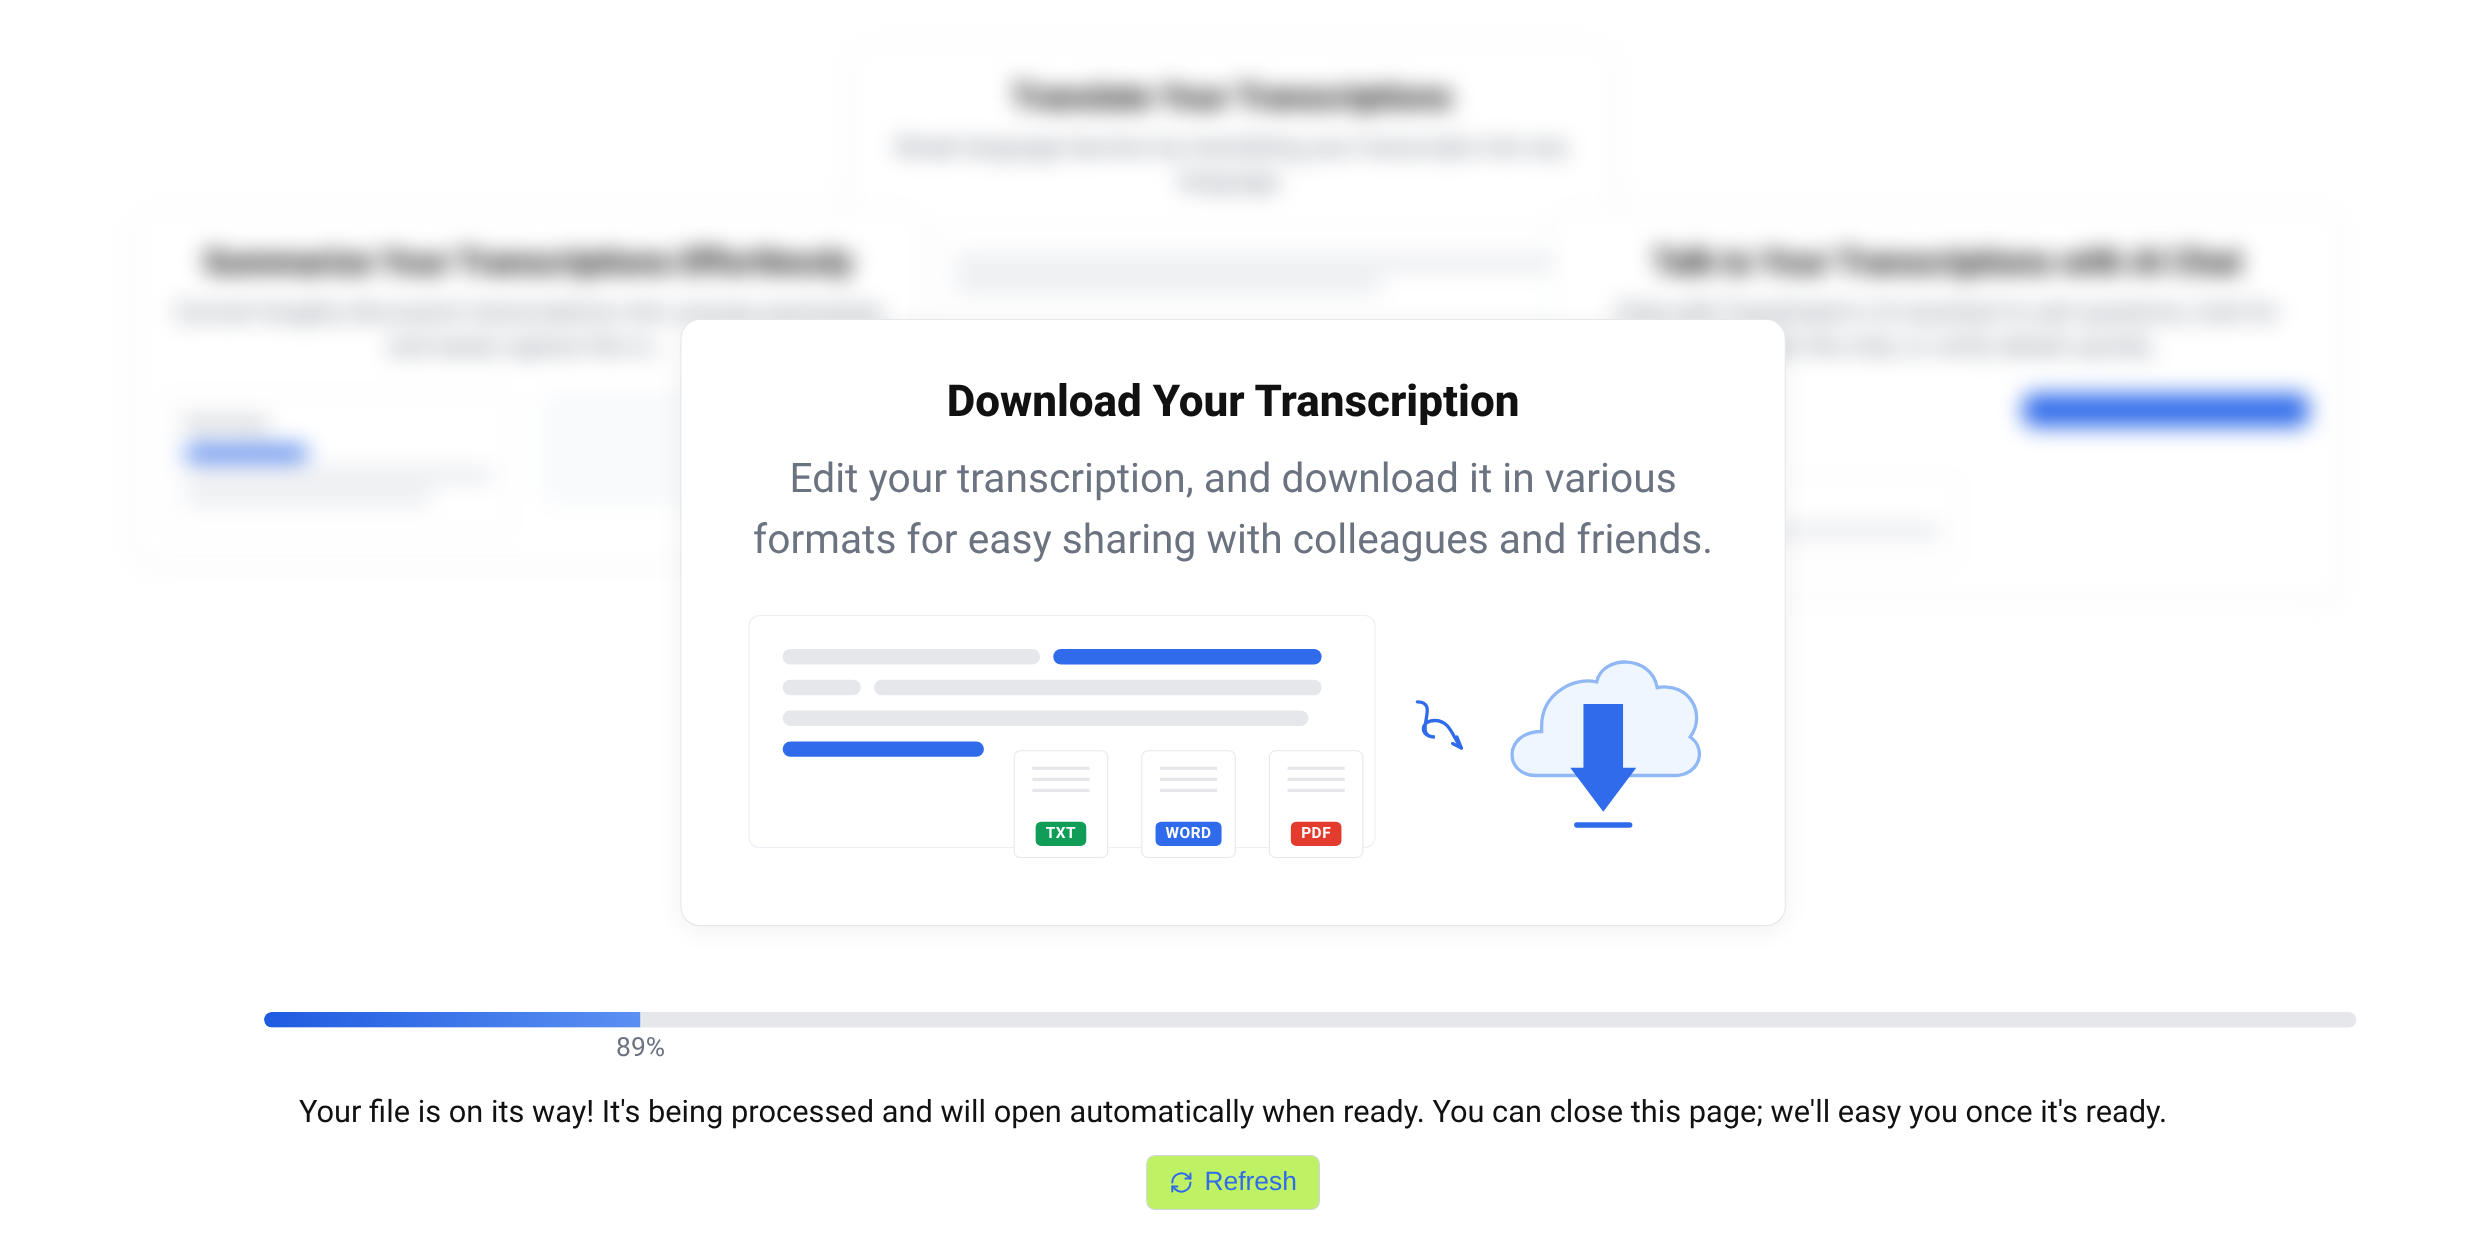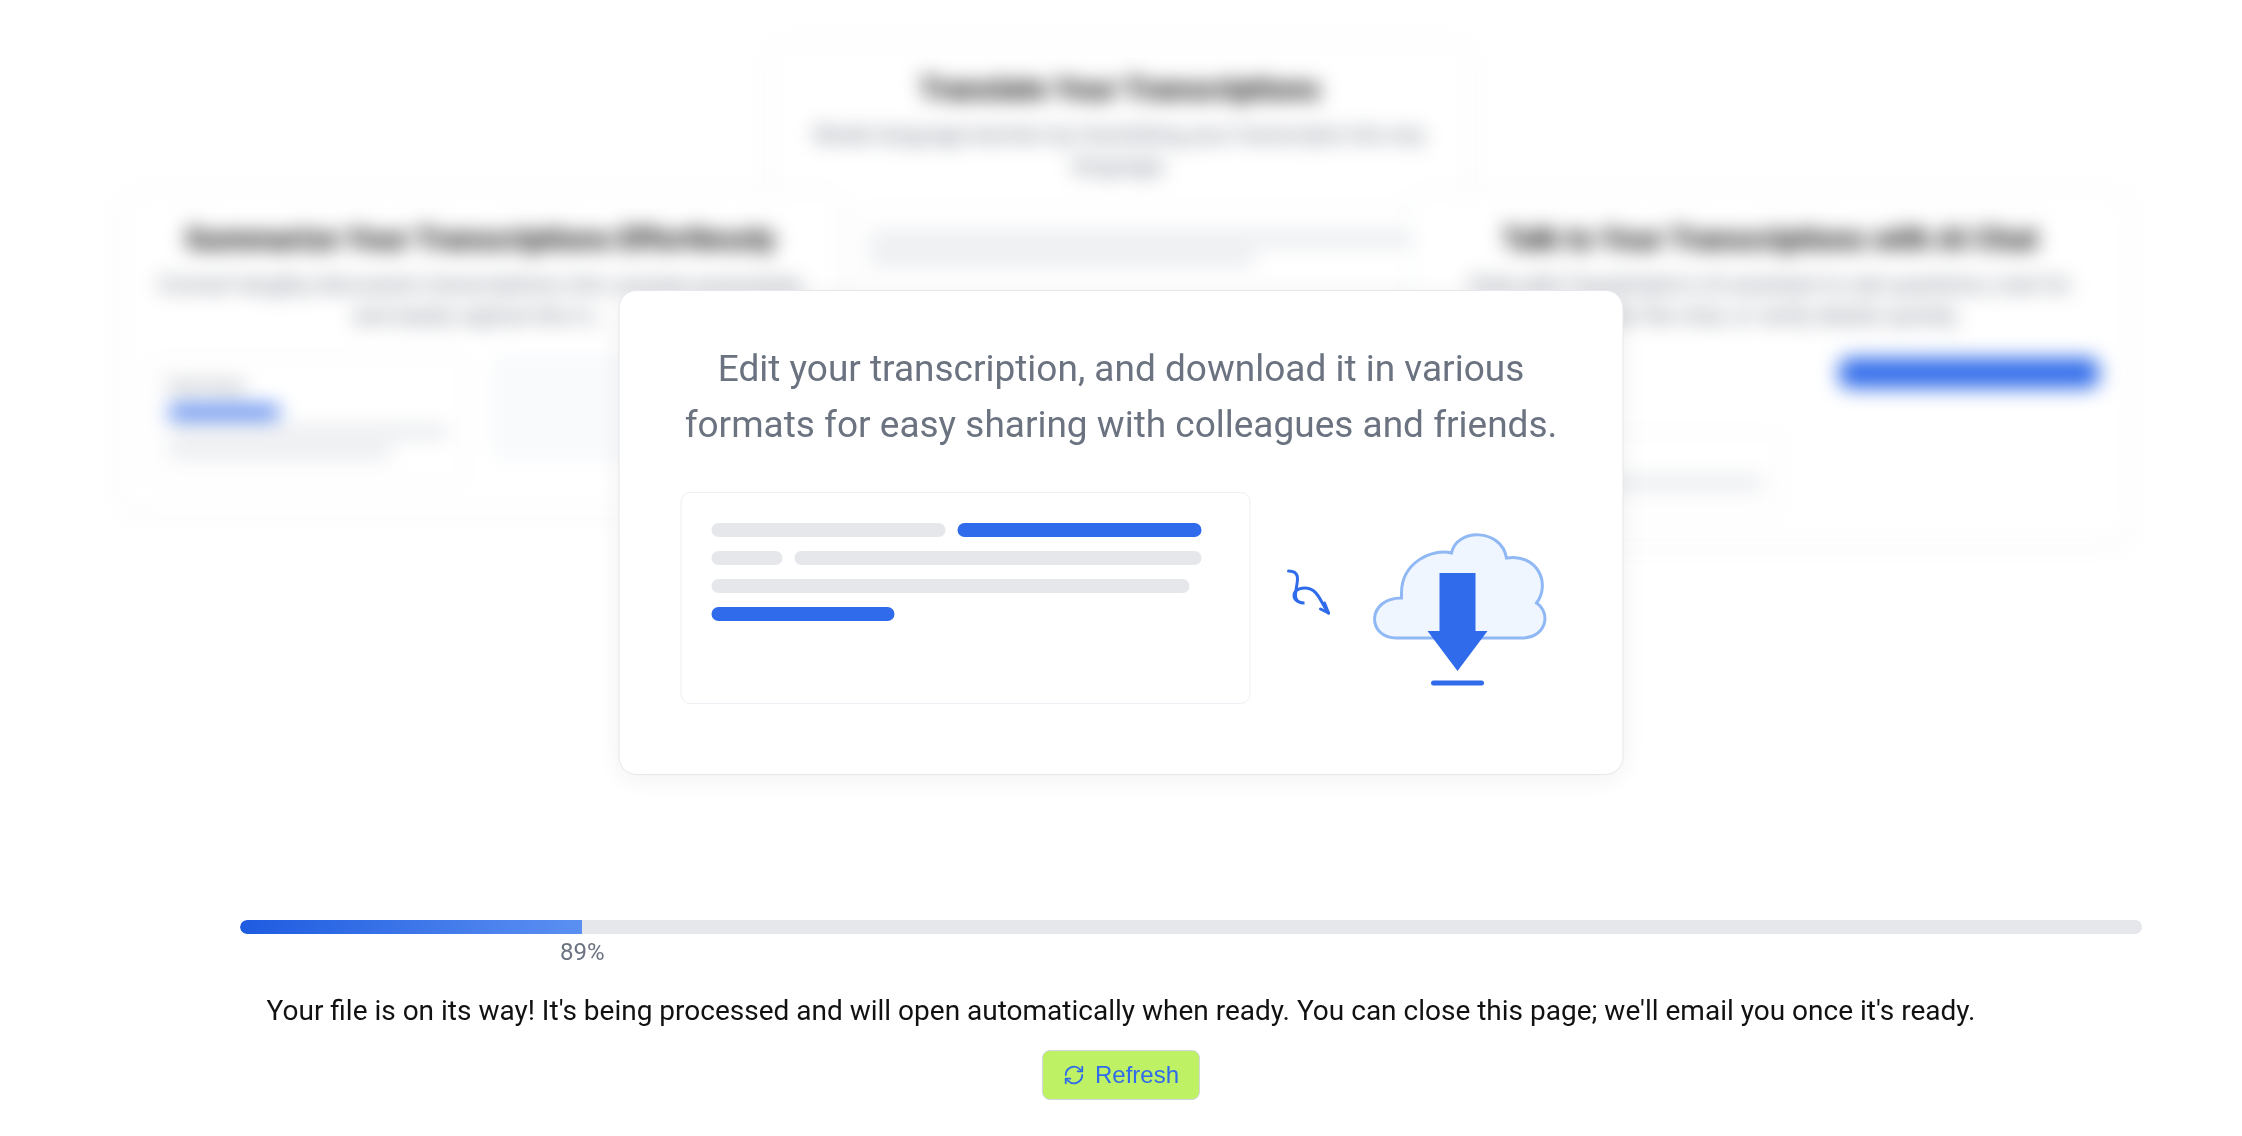--- a/index.html
+++ b/index.html
@@ -277,40 +277,52 @@
       <div class="bc-box" style="width:340px; margin-top:14px;">
         <div class="bc-greybar" style="width:40%"></div>
         <div class="bc-greybar"></div>
       </div>
     </div>
   </div>
 
 </div>
 
 <div class="main-card">
+  <h1>Download Your Transcription</h1>
   <p class="desc">Edit your transcription, and download it in various formats for easy sharing with colleagues and friends.</p>
 
   <div class="illus">
     <div class="illus-left">
       <div class="row">
           <div class="il-grey" style="width:46%"></div>
           <div class="il-blue" style="width:48%"></div>
         </div>
       <div class="row">
           <div class="il-grey" style="width:14%"></div>
           <div class="il-grey" style="width:80%"></div>
         </div>
       <div class="row">
           <div class="il-grey" style="width:94%"></div>
         </div>
       <div class="row">
           <div class="il-blue" style="width:36%"></div>
         </div>
       <div style="height:48px"></div>
 
+      <div class="file-icons">
+        <div class="file-icn">
+          <span class="file-lbl lbl-txt">TXT</span>
+        </div>
+        <div class="file-icn">
+          <span class="file-lbl lbl-word">WORD</span>
+        </div>
+        <div class="file-icn">
+          <span class="file-lbl lbl-pdf">PDF</span>
+        </div>
+      </div>
     </div>
 
     <div class="illus-right">
       <svg class="curly-arrow" viewBox="0 0 55 70">
         <path d="M8 8 C 30 8, 2 40, 24 40 C 10 40, 10 25, 24 25 C 38 25, 40 40, 48 50" fill="none" stroke="#2f6bea" stroke-width="3" stroke-linecap="round"></path>
         <path d="M48 50 L40 46 M48 50 L44 40" fill="none" stroke="#2f6bea" stroke-width="3" stroke-linecap="round"></path>
       </svg>
       <svg class="cloud-dl" viewBox="0 0 220 190">
         <path d="M60 90 C60 60 90 45 110 50 C115 25 160 25 165 55 C195 50 210 80 195 100 C210 110 205 135 180 135 L55 135 C25 135 25 95 60 95 Z" fill="#eff6ff" stroke="#90b8f4" stroke-width="3"></path>
         <g fill="#2f6bea">
@@ -324,21 +336,21 @@
 </div>
 
 <div class="progress-wrap">
   <div class="progress-track">
     <div class="progress-fill" id="progress-fill" style="width: 18%;"></div>
   </div>
   <div class="progress-label" id="progress-label" style="left: 18%;">89%</div>
 </div>
 
 <div class="status-row">
-  <span class="status-text">Your file is on its way! It's being processed and will open automatically when ready. You can close this page; we'll email you once it's ready.</span>
+  <span class="status-text">Your file is on its way! It's being processed and will open automatically when ready. You can close this page; we'll easy you once it's ready.</span>
 </div>
 
 <button class="refresh-btn">
   <svg viewBox="0 0 24 24" fill="none" stroke="#2f6bea" stroke-width="2" stroke-linecap="round" stroke-linejoin="round">
     <path d="M3 12a9 9 0 0 1 15.3-6.4L21 8"></path>
     <path d="M21 3v5h-5"></path>
     <path d="M21 12a9 9 0 0 1-15.3 6.4L3 16"></path>
     <path d="M3 21v-5h5"></path>
   </svg>
   <span>Refresh</span>

